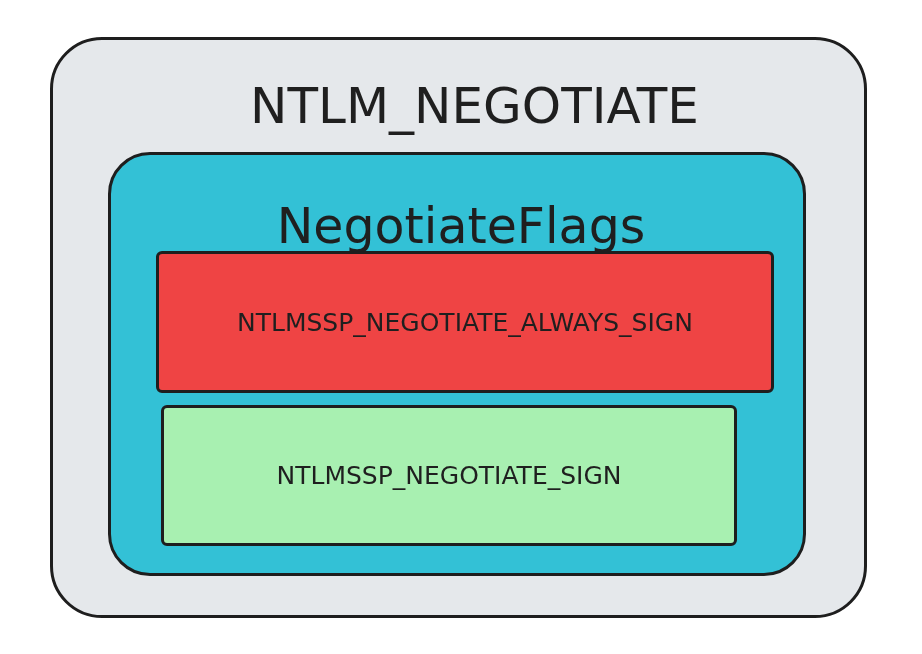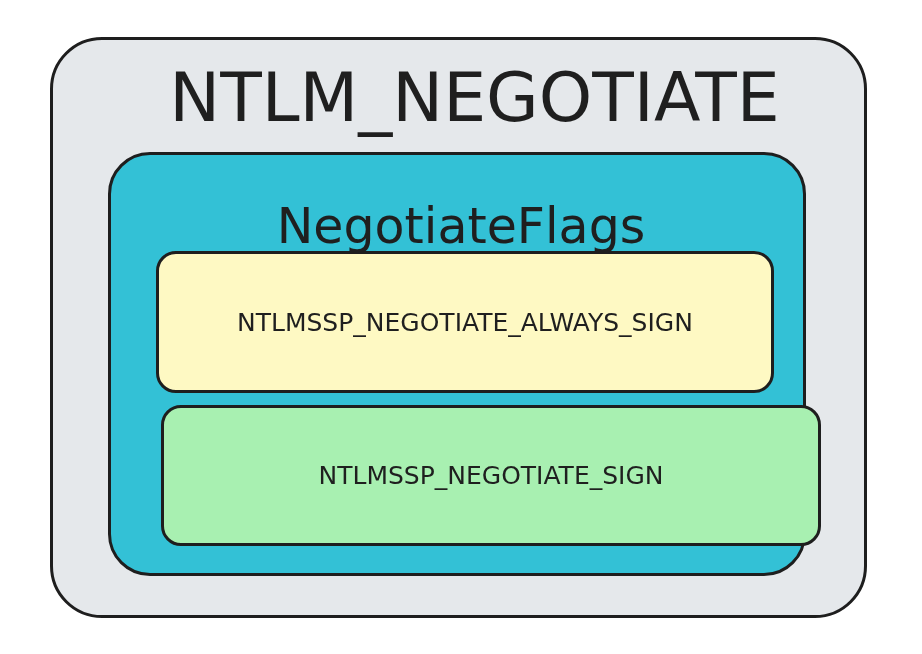--- a/index.html
+++ b/index.html
@@ -1,23 +1,23 @@
 <!DOCTYPE html>
 <html><head>
 <meta charset="utf-8">
 <style>
   html,body{margin:0;padding:0;background:#ffffff;}
   body{width:922px;height:654px;position:relative;overflow:hidden;font-family:"DejaVu Sans","Liberation Sans",sans-serif;color:#1f1f1f;}
   .box{position:absolute;box-sizing:border-box;border:3px solid #1e1e1e;}
   #outer{left:50px;top:37px;width:817px;height:581px;border-radius:52px;background:#e5e8eb;}
   #mid{left:108px;top:152px;width:698px;height:424px;border-radius:42px;background:#33c1d6;}
-  #g1{left:156px;top:251px;width:618px;height:142px;border-radius:20px;background:#fef9c3;}
-  #g2{left:161px;top:405px;width:660px;height:141px;border-radius:20px;background:#a8f0b1;}
+  #g1{left:156px;top:251px;width:618px;height:142px;border-radius:6px;background:#ef4444;}
+  #g2{left:161px;top:405px;width:576px;height:141px;border-radius:6px;background:#a8f0b1;}
   .lbl{position:absolute;left:0;right:0;text-align:center;white-space:nowrap;}
-  #t-outer{top:68px;font-size:68px;line-height:60px;margin-left:27px;}
+  #t-outer{top:76px;font-size:50px;line-height:60px;margin-left:27px;}
   #t-mid{top:178px;font-size:49px;line-height:58px;margin-top:20px;}
   .gt{top:0;bottom:0;display:flex;align-items:center;justify-content:center;font-size:25px;}
 </style>
 </head>
 <body>
 
 <div id="outer" class="box"></div>
 <div id="t-outer" class="lbl">NTLM_NEGOTIATE</div>
 <div id="mid" class="box"></div>
 <div id="t-mid" class="lbl">NegotiateFlags</div>

